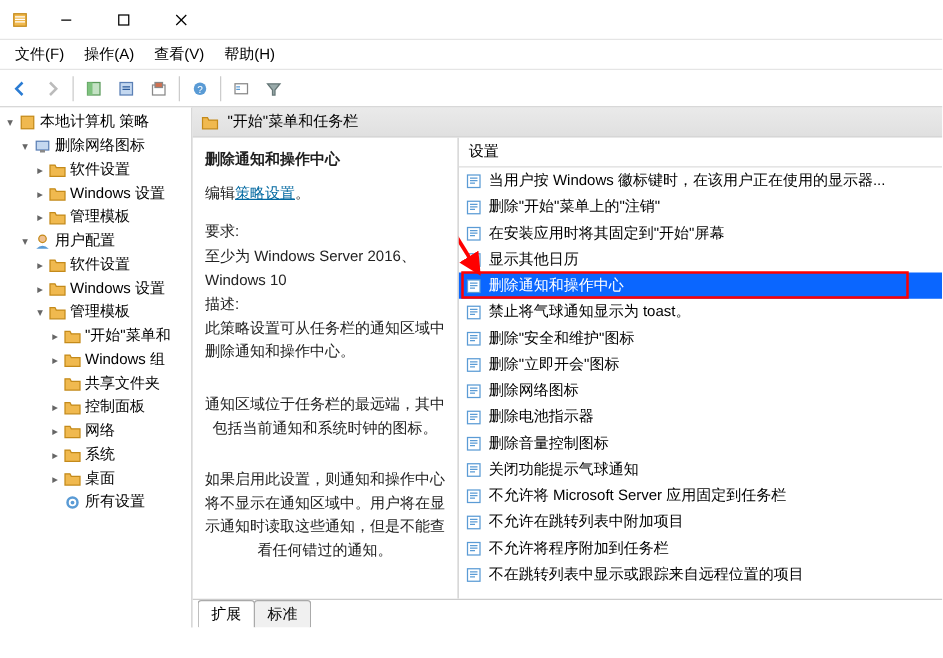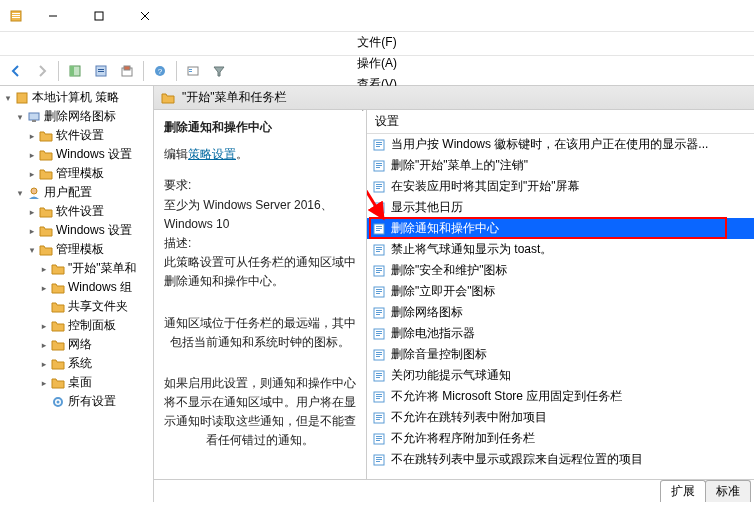--- a/index.html
+++ b/index.html
@@ -4,21 +4,21 @@
 <style>
   * { box-sizing: border-box; margin: 0; padding: 0; }
   body { font-family: "Microsoft YaHei", "Segoe UI", sans-serif; font-size: 12px; background: #fff; overflow: hidden; width: 754px; height: 526px; }
   
   .titlebar { height: 32px; display: flex; align-items: center; padding: 0 8px; border-bottom: 1px solid #e5e5e5; }
   .titlebar-icon { width: 16px; height: 16px; margin-right: 6px; display: flex; align-items: center; justify-content: center; }
   .titlebar-title { flex: 1; font-size: 12px; color: #000; }
   .titlebar-btns { display: flex; gap: 0; }
   .titlebar-btn { width: 46px; height: 32px; display: flex; align-items: center; justify-content: center; color: #000; }
   
-  .menubar { height: 24px; display: flex; align-items: center; padding: 0 4px; border-bottom: 1px solid #e5e5e5; flex-direction: column; }
+  .menubar { height: 24px; display: flex; align-items: center; padding: 0 4px; border-bottom: 1px solid #e5e5e5; }
   .menu-item { padding: 2px 8px; font-size: 12px; }
   
   .toolbar { height: 30px; display: flex; align-items: center; padding: 0 4px; border-bottom: 1px solid #ccc; gap: 2px; }
   .tool-btn { width: 24px; height: 24px; display: flex; align-items: center; justify-content: center; }
   .tool-sep { width: 1px; height: 20px; background: #ccc; margin: 0 2px; }
   
   .content { display: flex; height: 416px; }
   
   .tree-pane { width: 154px; border-right: 1px solid #ccc; overflow: auto; padding: 2px 0; background: #fff; }
   .tree-node { display: flex; align-items: center; padding: 1px 2px; font-size: 12px; white-space: nowrap; }
@@ -44,21 +44,21 @@
   
   .list-pane { flex: 1; border-left: 1px solid #ccc; overflow: auto; position: relative; }
   .list-header { height: 24px; background: #fff; border-bottom: 1px solid #ddd; display: flex; align-items: center; padding: 0 8px; font-size: 12px; position: sticky; top: 0; }
   .list-body { }
   .list-row { height: 21px; display: flex; align-items: center; padding: 0 4px; font-size: 12px; white-space: nowrap; }
   .list-row.selected { background: #0a66ff; color: #fff; }
   .row-icon { width: 16px; height: 16px; margin-right: 4px; display: inline-flex; align-items: center; justify-content: center; }
   .highlight-box { position: absolute; border: 2px solid #ff0000; pointer-events: none; }
   .arrow-annot { position: absolute; pointer-events: none; }
   
-  .tabs-bar { height: 22px; display: flex; align-items: flex-end; padding: 0 4px; gap: 0; justify-content: flex-end; }
+  .tabs-bar { height: 22px; display: flex; align-items: flex-end; padding: 0 4px; gap: 0; }
   .tab { padding: 2px 10px; border: 1px solid #aaa; border-bottom: none; border-radius: 3px 3px 0 0; font-size: 12px; background: #f0f0f0; margin-right: -1px; }
   .tab.active { background: #fff; }
   
   .statusbar { height: 22px; border-top: 1px solid #ccc; display: flex; align-items: center; padding: 0 6px; font-size: 16px; background: #f0abfc; margin-top: 24px; }
 </style>
 </head>
 <body>
 
 <div class="titlebar">
   <span class="titlebar-icon">
@@ -487,21 +487,21 @@
             </div>
             <div class="list-row">
               <span class="row-icon">
                 <svg width="14" height="14">
                   <rect x="2" y="2" width="10" height="10" fill="#fff" stroke="#5a9bd5"></rect>
                   <rect x="4" y="4" width="6" height="1" fill="#5a9bd5"></rect>
                   <rect x="4" y="6" width="6" height="1" fill="#5a9bd5"></rect>
                   <rect x="4" y="8" width="4" height="1" fill="#5a9bd5"></rect>
                 </svg>
               </span>
-              <span>不允许将 Microsoft Store 应用固定到任务栏</span>
+              <span>不允许将 Microsoft Server 应用固定到任务栏</span>
             </div>
             <div class="list-row">
               <span class="row-icon">
                 <svg width="14" height="14">
                   <rect x="2" y="2" width="10" height="10" fill="#fff" stroke="#5a9bd5"></rect>
                   <rect x="4" y="4" width="6" height="1" fill="#5a9bd5"></rect>
                   <rect x="4" y="6" width="6" height="1" fill="#5a9bd5"></rect>
                   <rect x="4" y="8" width="4" height="1" fill="#5a9bd5"></rect>
                 </svg>
               </span>

